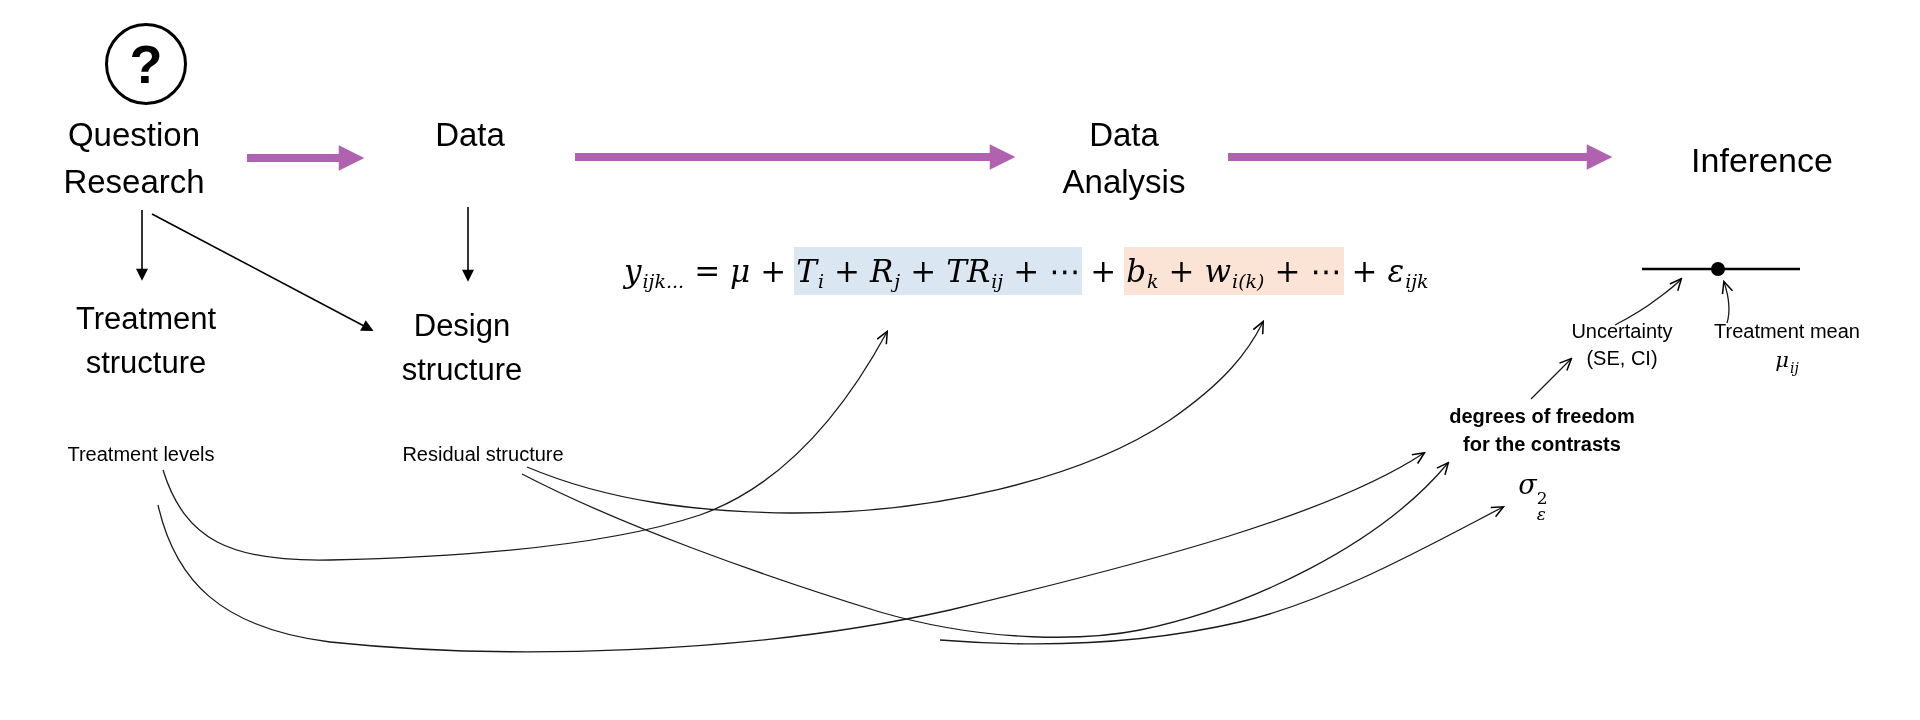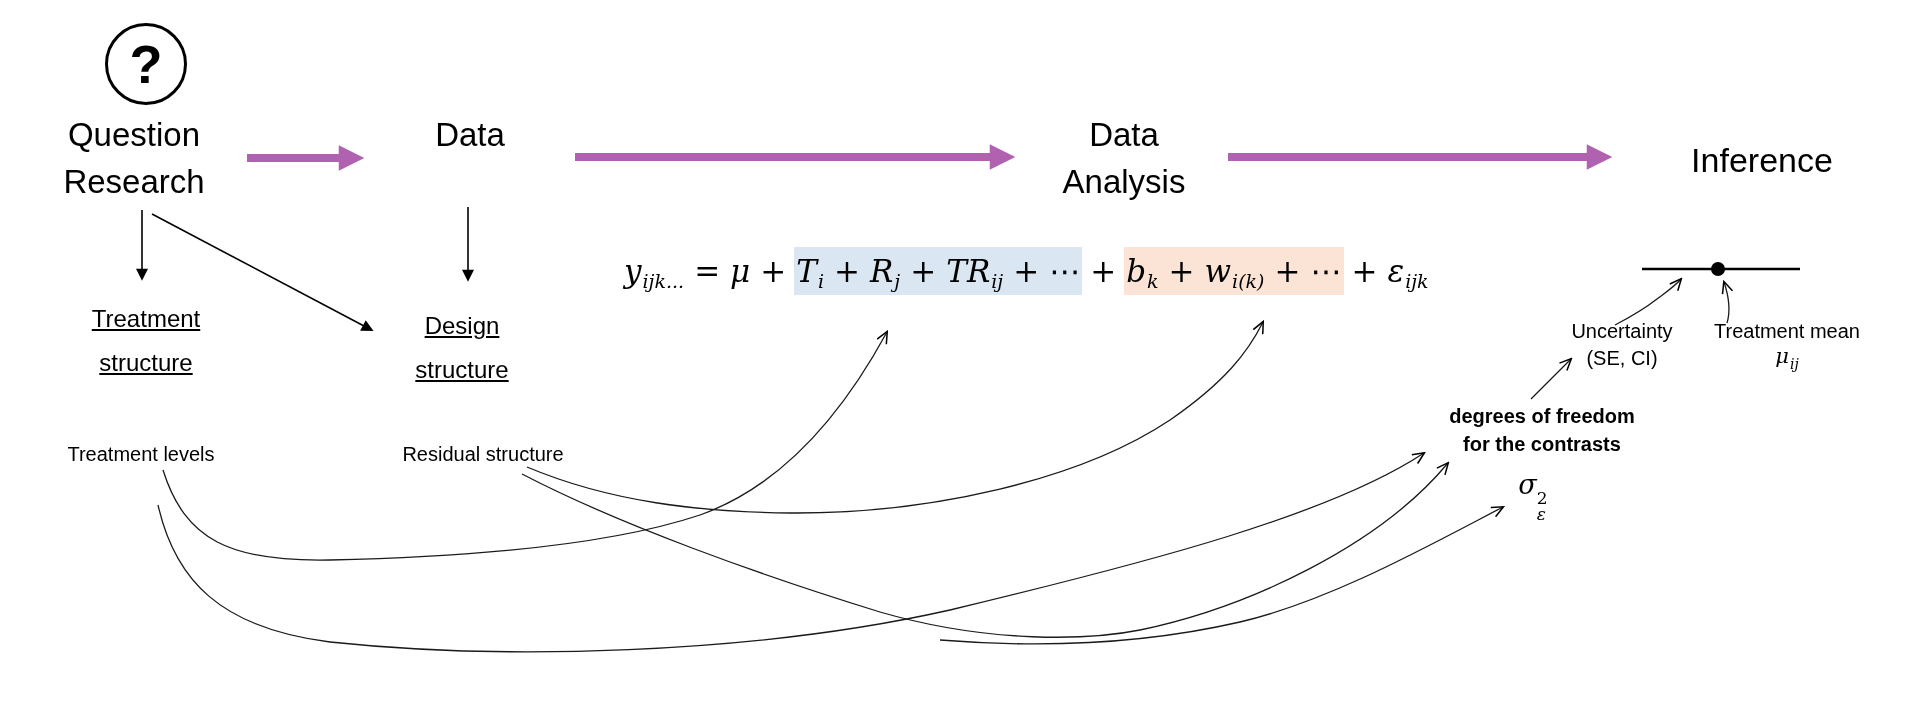--- a/index.html
+++ b/index.html
@@ -3,41 +3,41 @@
 <meta charset="utf-8">
 <style>
   html,body{margin:0;padding:0;background:#ffffff;}
   .canvas{
     position:relative;width:1920px;height:720px;background:#fff;overflow:hidden;
     font-family:"Liberation Sans", sans-serif;color:#000;
   }
   .layer{position:absolute;left:0;top:0;width:1920px;height:720px;}
   .txt{position:absolute;transform:translateX(-50%);text-align:center;white-space:nowrap;}
   .node{font-size:33px;line-height:47px;}
-  .subnode{font-size:24px;line-height:44px;text-decoration:underline;}
+  .subnode{font-size:31px;line-height:44px;}
   .small{font-size:20px;line-height:27px;}
   .qmark{
     position:absolute;left:105px;top:23px;width:76px;height:76px;border:3px solid #000;
     border-radius:50%;display:flex;align-items:center;justify-content:center;
     font-size:54px;font-weight:bold;font-family:"Liberation Sans",sans-serif;
   }
   
   .equation{
     position:absolute;left:622px;top:247px;height:54px;white-space:nowrap;
     font-family:"DejaVu Serif", serif;font-style:italic;font-size:31px;line-height:48px;
   }
   .eq-part{display:inline-block;height:48px;vertical-align:top;}
   .eq-op{padding:0 8px;}
   .eq-var{padding:0 2px;}
   .eq-sub{font-size:19px;vertical-align:-6px;padding-left:1px;}
   .hl-none{background:transparent;}
   .hl-blue{background:var(--hl-blue,#DAE6F2);}
   .hl-orange{background:var(--hl-orange,#FBE3D5);}
   .serifmath{font-family:"DejaVu Serif", serif;font-style:italic;}
-  .mu-line{font-size:21px;line-height:22px;}
+  .mu-line{font-size:21px;line-height:30px;}
   .sigma{position:absolute;left:1533px;top:468px;transform:translateX(-50%);
     font-family:"DejaVu Serif", serif;font-style:italic;font-size:27px;line-height:34px;white-space:nowrap;}
   .sigma .stack{display:inline-flex;flex-direction:column;vertical-align:-10px;
     font-size:17px;line-height:16px;font-style:normal;}
   .sigma .stack .s-sup{font-style:normal;}
   .sigma .stack .s-sub{font-style:italic;}
 </style>
 </head>
 <body>
 

